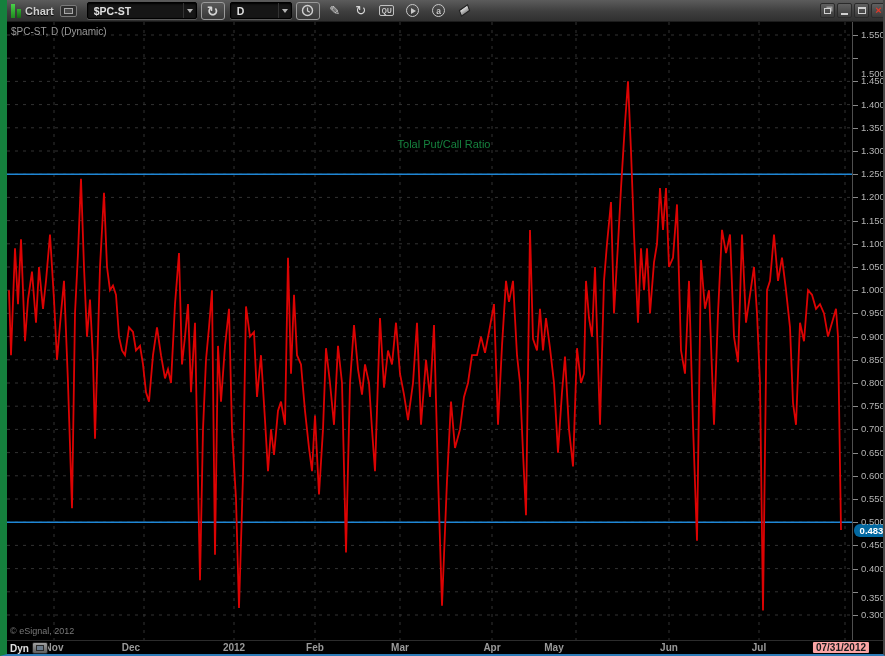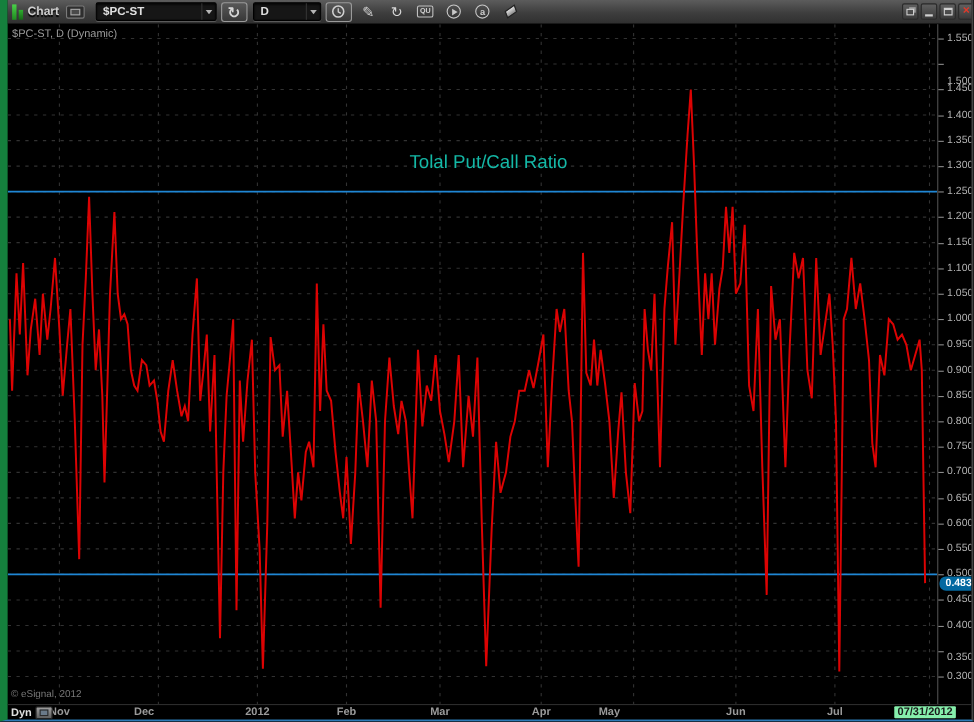--- a/index.html
+++ b/index.html
@@ -47,34 +47,34 @@
   .wc-btn { width:15px; height:15px; border:1px solid #2a2a2a; border-radius:2px;
             background:linear-gradient(#606060,#3a3a3a); display:flex; align-items:center; justify-content:center; }
   .wc-popout i { display:block; width:7px; height:6px; border:1px solid #d0d0d0; box-shadow:2px -2px 0 -0.5px #9a9a9a; }
   .wc-min i { display:block; width:7px; height:2px; background:#d0d0d0; margin-top:7px; }
   .wc-max i { display:block; width:8px; height:7px; border:1px solid #d0d0d0; border-top-width:2px; }
   .wc-close { color:#e0392a; font-weight:bold; font-size:11px; line-height:1; }
   
   .plot { position:absolute; left:0; top:22px; width:845px; height:618px; background:#000; }
   .plot svg { position:absolute; left:0; top:0; }
   .instrument { position:absolute; left:4px; top:4px; color:#9a9a9a; font-size:10px; }
-  .annotation { position:absolute; left:437px; top:116px; transform:translateX(-50%); color:#14b8a6;
-                font-size:17px; white-space:nowrap; }
+  .annotation { position:absolute; left:437px; top:116px; transform:translateX(-50%); color:#15803d;
+                font-size:11px; white-space:nowrap; }
   .copyright { position:absolute; left:3px; top:604px; color:#787878; font-size:9px; }
   .y-axis { position:absolute; left:845px; top:22px; width:38px; height:618px; background:#000;
             border-left:1px solid #4f4f4f; }
   .y-tick-dash { position:absolute; left:0; width:5px; height:1px; background:#8a8a8a; }
   .y-tick-label { position:absolute; left:8px; color:#b4b4b4; font-size:9.5px; white-space:nowrap; }
   .last-badge { position:absolute; left:1px; width:35px; height:13px; background:#0369a1; border-radius:6px;
                 color:#fff; font-size:9.5px; font-weight:bold; text-align:center; line-height:13px; }
   .x-axis { position:absolute; left:0; top:640px; width:883px; height:14px; background:#000;
             border-top:1px solid #2c2c2c; }
   .x-label { position:absolute; top:1px; transform:translateX(-50%); color:#9a9a9a; font-size:10px;
              font-weight:bold; white-space:nowrap; }
-  .x-label.hl { background:#86efac; color:#1a1a1a; padding:0 3px; border-radius:1px; transform:translateX(-50%); }
+  .x-label.hl { background:#fca5a5; color:#1a1a1a; padding:0 3px; border-radius:1px; transform:translateX(-50%); }
   .dyn-wrap { position:absolute; left:3px; top:0; display:flex; align-items:center; gap:3px; height:14px; z-index:2; }
   .dyn-label { color:#e0e0e0; font-size:10px; font-weight:bold; }
   .dyn-btn { width:16px; height:12px; border:1px solid #222; border-radius:2px;
              background:linear-gradient(#a0a0a0,#5e5e5e); display:flex; align-items:center; justify-content:center; }
   .dyn-btn i { display:block; width:8px; height:6px; border:1px solid #2a2a2a; background:#6a7a8a; }
 </style>
 </head>
 <body>
 
 <div class="window">

